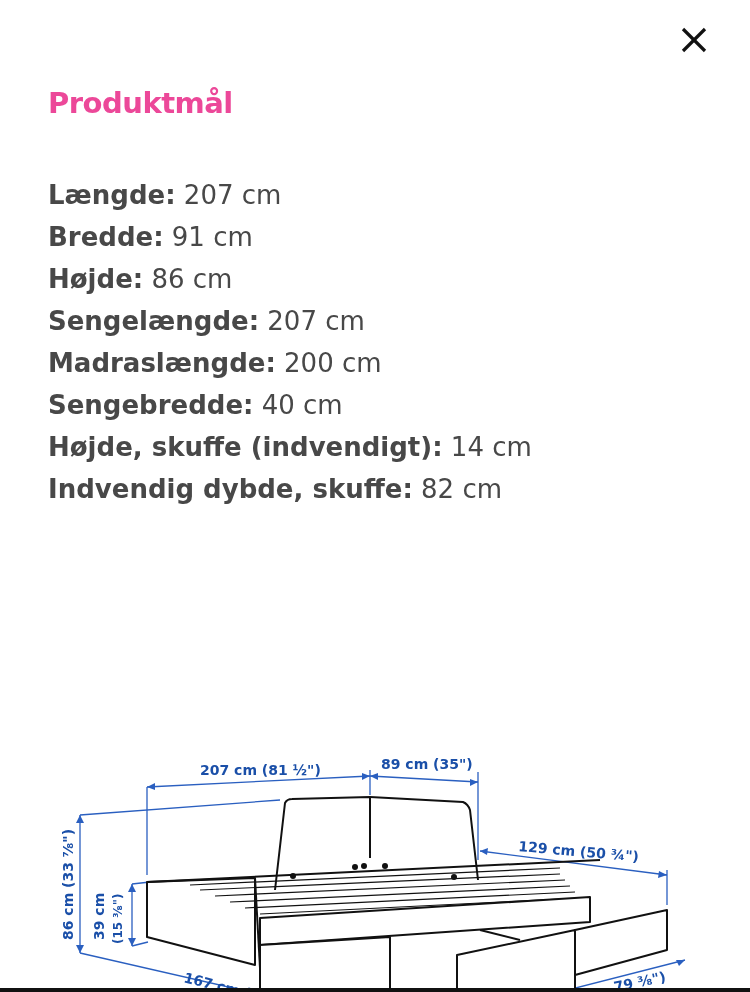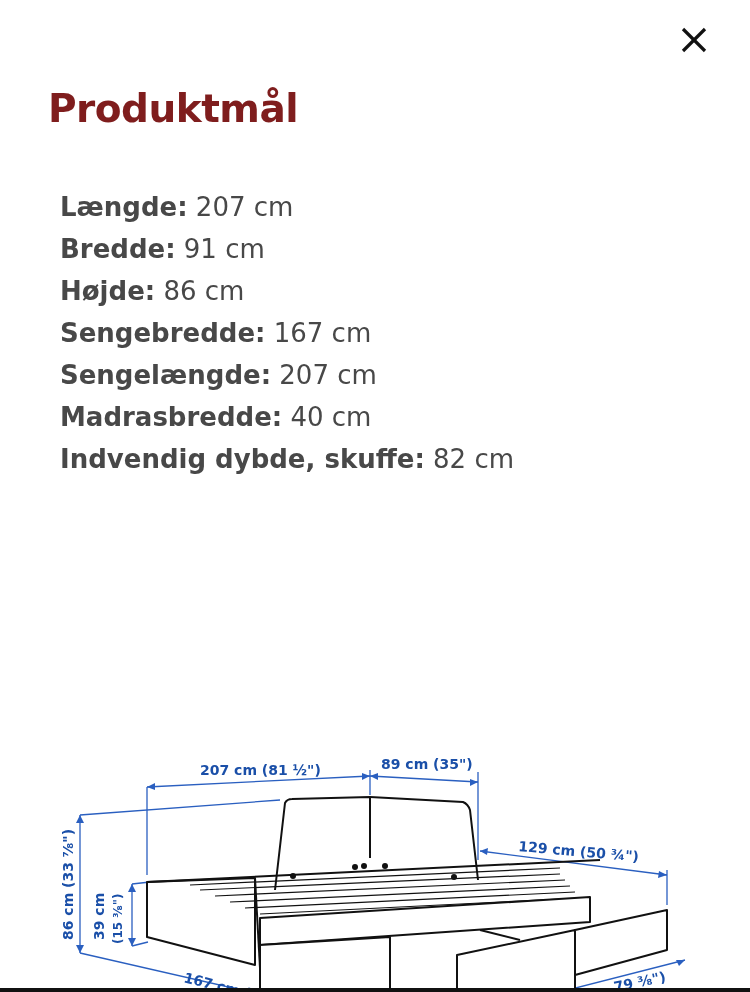--- a/index.html
+++ b/index.html
@@ -1,19 +1,19 @@
 <!DOCTYPE html>
 <html><head>
   <meta charset="utf-8">
   <style>
     html, body { margin: 0; padding: 0; background: #ffffff; }
     body { width: 750px; height: 992px; overflow: hidden; position: relative; font-family: "DejaVu Sans", "Liberation Sans", sans-serif; color: #484848; }
     .close-btn { position: absolute; left: 676px; top: 22px; width: 36px; height: 36px; cursor: pointer; display:flex; align-items:center; justify-content:center; }
-    .title { position: absolute; left: 48px; top: 86px; margin: 0; font-size: 39px; font-weight: bold; color: #7f1d1d; letter-spacing: -0.5px; }
-    .dims { position: absolute; left: 48px; top: 174px; margin: 12px; padding: 0; list-style: none; }
+    .title { position: absolute; left: 48px; top: 86px; margin: 0; font-size: 29px; font-weight: bold; color: #ec4899; letter-spacing: -0.5px; }
+    .dims { position: absolute; left: 48px; top: 174px; margin: 0; padding: 0; list-style: none; }
     .dims li { font-size: 26px; line-height: 42px; height: 42px; white-space: nowrap; color: #484848; }
     .dims .label { font-weight: bold; }
     .diagram { position: absolute; left: 0; top: 740px; width: 750px; height: 252px; }
     .bottom-line { position: absolute; left: 0; top: 988px; width: 750px; height: 4px; background: #111; }
   </style>
 </head>
 <body>
 
 <div class="close-btn">
   <svg width="28" height="28" viewBox="0 0 28 28">
@@ -21,23 +21,24 @@
     <line x1="25" y1="3" x2="3" y2="25" stroke="#111" stroke-width="3.2"></line>
   </svg>
 </div>
 
 <h1 class="title">Produktmål</h1>
 
 <ul class="dims">
   <li><span class="label">Længde:</span> <span>207 cm</span></li>
   <li><span class="label">Bredde:</span> <span>91 cm</span></li>
   <li><span class="label">Højde:</span> <span>86 cm</span></li>
-  <li><span class="label">Sengebredde:</span> <span>167 cm</span></li>
   <li><span class="label">Sengelængde:</span> <span>207 cm</span></li>
-  <li><span class="label">Madrasbredde:</span> <span>40 cm</span></li>
+  <li><span class="label">Madraslængde:</span> <span>200 cm</span></li>
+  <li><span class="label">Sengebredde:</span> <span>40 cm</span></li>
+  <li><span class="label">Højde, skuffe (indvendigt):</span> <span>14 cm</span></li>
   <li><span class="label">Indvendig dybde, skuffe:</span> <span>82 cm</span></li>
 </ul>
 
 <svg class="diagram" viewBox="0 740 750 252" width="750" height="252">
   <g fill="none" stroke="#2a5fc0" stroke-width="1.3">
 
     <line x1="147" y1="787" x2="370" y2="776"></line>
     <line x1="147" y1="787" x2="147" y2="875"></line>
     <line x1="370" y1="770" x2="370" y2="795"></line>
 

